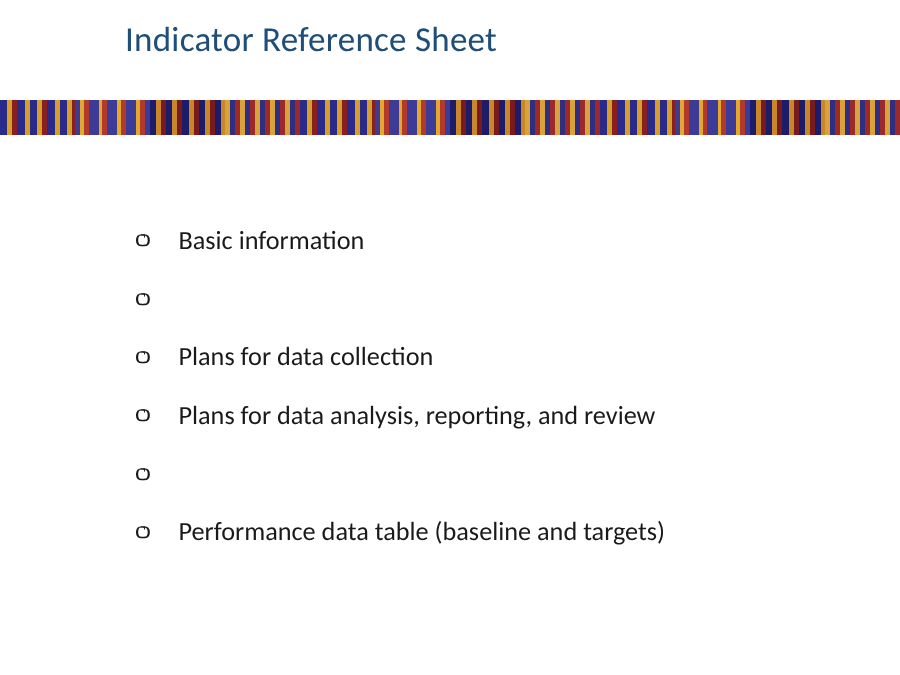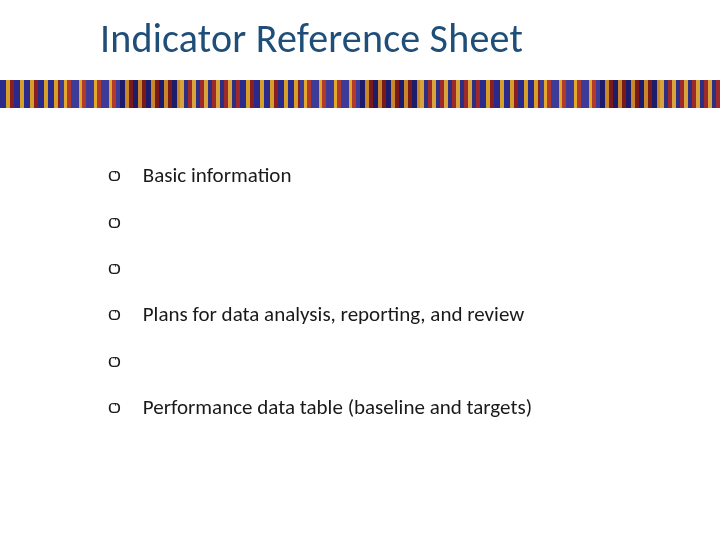--- a/index.html
+++ b/index.html
@@ -7,21 +7,21 @@
   .slide {
     width: 720px;
     height: 540px;
     position: relative;
     background: #ffffff;
   }
   .title {
     position: absolute;
     top: 14px;
     left: 100px;
-    font-size: 40px;
+    font-size: 28px;
     font-weight: 400;
     color: #1f4e79;
     letter-spacing: 0.2px;
   }
   .pattern-band {
     position: absolute;
     top: 80px;
     left: 0;
     width: 720px;
     height: 28px;
@@ -41,21 +41,21 @@
   .subtitle {
     position: absolute;
     top: 134px;
     left: 88px;
     font-size: 22px;
     font-family: Arial, Helvetica, sans-serif;
     color: #1a1a1a;
   }
   .bullets {
     position: absolute;
-    top: 163px;
+    top: 180px;
     left: 108px;
     width: 540px;
   }
   .bullet {
     display: flex;
     align-items: flex-start;
     margin-bottom: 23px;
   }
   .bullet .glyph {
     font-family: Georgia, 'Times New Roman', serif;
@@ -98,20 +98,21 @@
   <ul class="bullets">
     <li class="bullet">
       <span class="glyph">cↄ</span>
       <span class="text">Basic information</span>
     </li>
     <li class="bullet">
       <span class="glyph">cↄ</span>
     </li>
     <li class="bullet">
       <span class="glyph">cↄ</span>
+      <span class="text">Plans for data collection</span>
     </li>
     <li class="bullet">
       <span class="glyph">cↄ</span>
       <span class="text">Plans for data analysis, reporting, and review</span>
     </li>
     <li class="bullet">
       <span class="glyph">cↄ</span>
     </li>
     <li class="bullet">
       <span class="glyph">cↄ</span>

